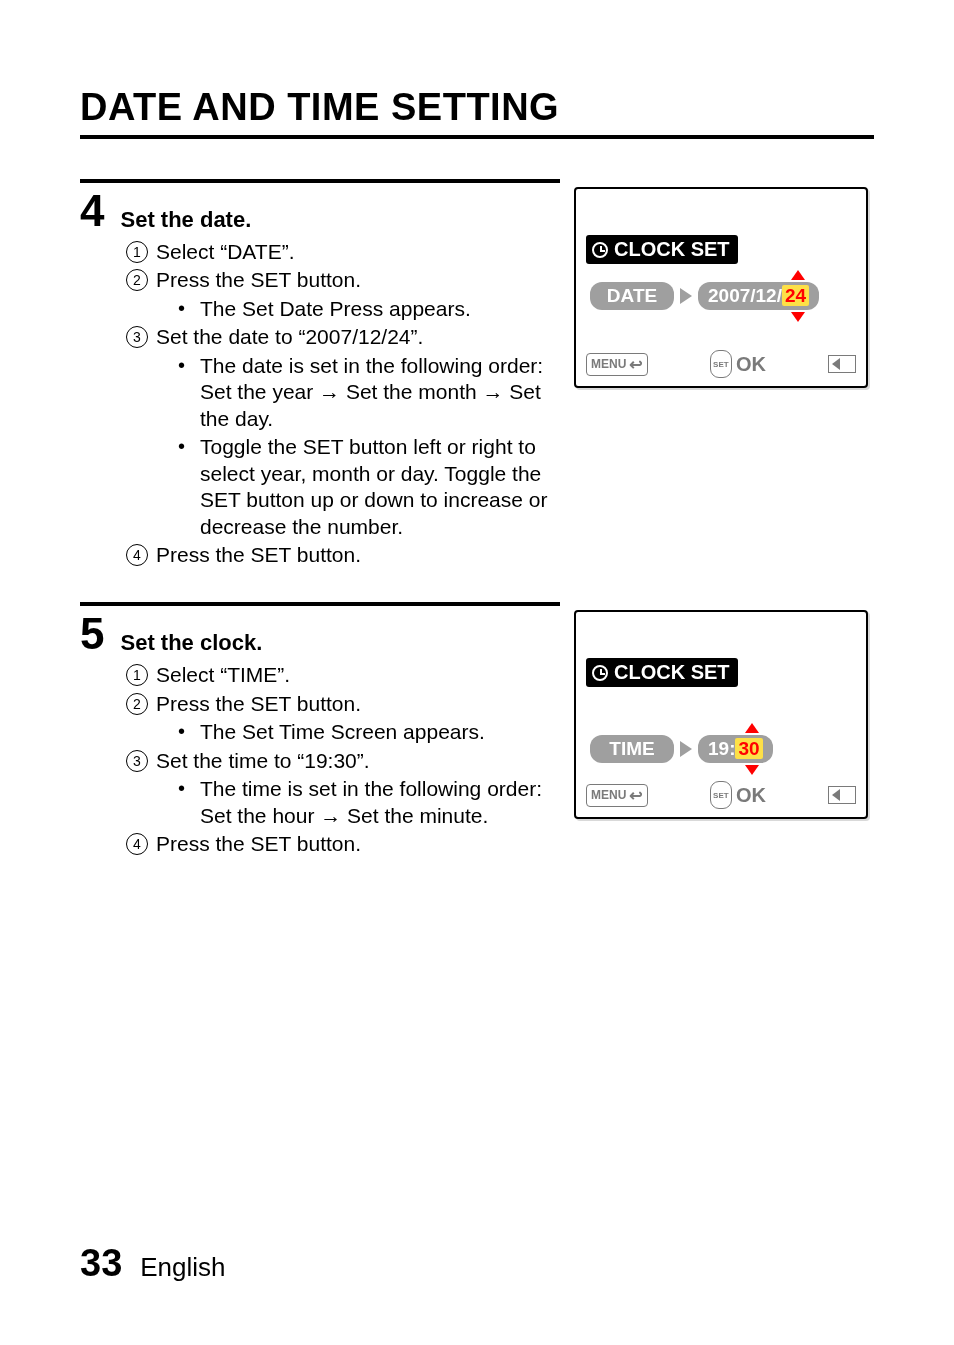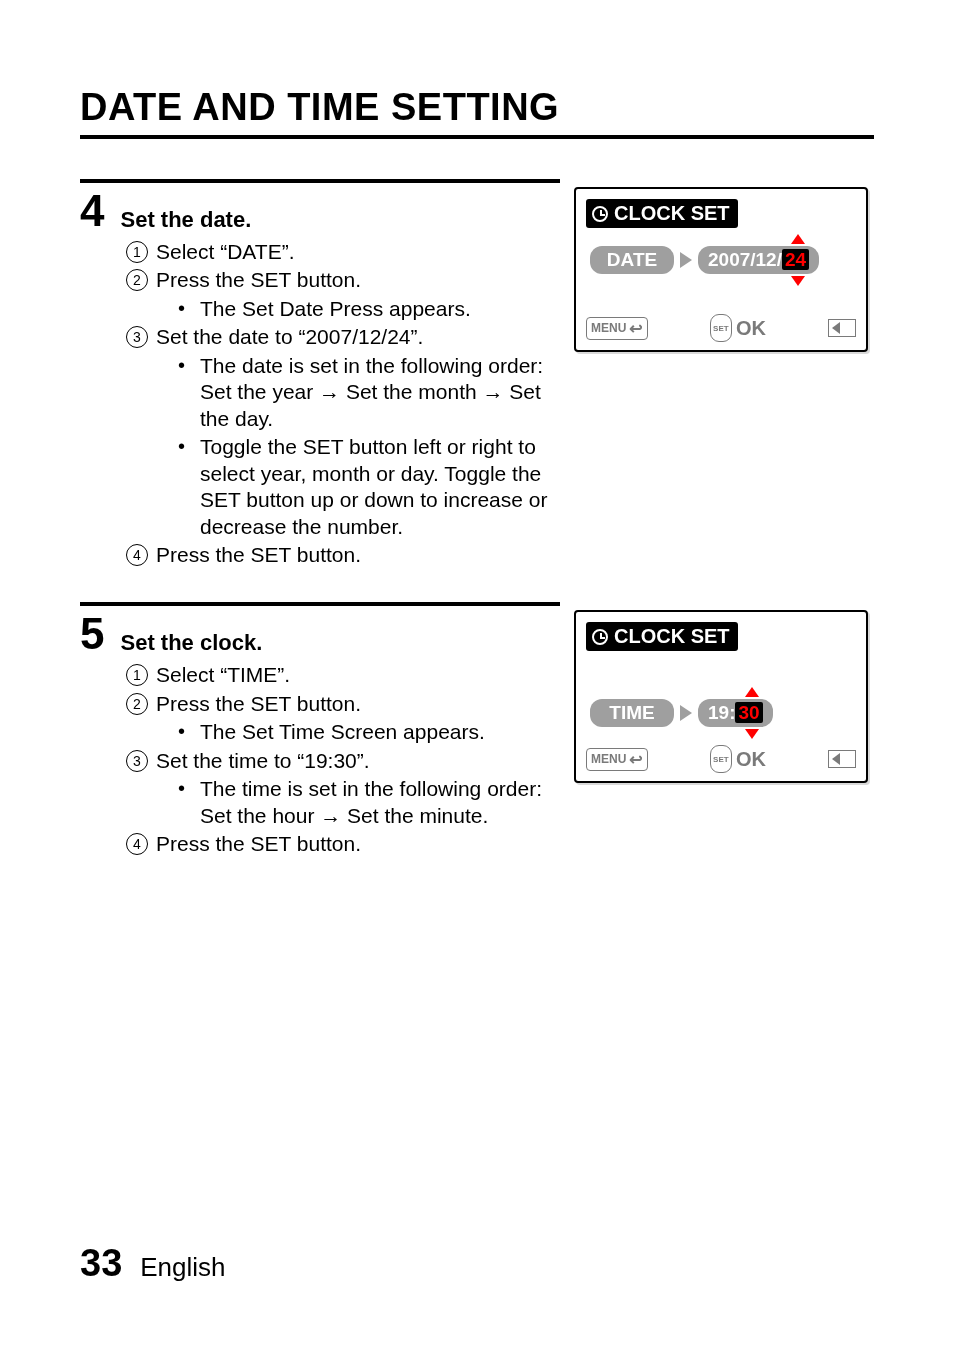--- a/index.html
+++ b/index.html
@@ -12,30 +12,30 @@
   .step-num { font-size: 44px; font-weight: bold; line-height: 1; padding-top: 6px; margin-right: 16px; }
   .step-title { font-size: 22px; font-weight: bold; padding-top: 18px; }
   .sublist { list-style: none; padding-left: 46px; font-size: 21px; line-height: 1.26; }
   .sublist > li { margin-bottom: 2px; padding-left: 30px; position: relative; }
   .circ { position: absolute; left: 0; top: 2px; width: 22px; height: 22px; border: 1.5px solid #000; border-radius: 50%; font-size: 14px; text-align: center; line-height: 20px; font-family: Arial, sans-serif; }
   .bullets { list-style: none; padding-left: 22px; }
   .bullets > li { position: relative; padding-left: 22px; margin-top: 2px; }
   .bullets > li::before { content: "•"; position: absolute; left: 0; top: 0; font-size: 20px; }
   .figure { width: 300px; flex-shrink: 0; padding-top: 8px; }
   .screen { width: 294px; border: 2px solid #000; border-radius: 4px; background: #fff; padding: 10px 10px 8px 10px; position: relative; box-shadow: 2px 2px 0 rgba(0,0,0,0.15); }
-  .screen-title { display: inline-flex; align-items: center; background: #000; color: #fff; font-weight: bold; font-size: 20px; padding: 3px 8px 3px 6px; border-radius: 3px; }
+  .screen-title { display: inline-flex; align-items: center; background: #000; color: #fff; font-weight: bold; font-size: 20px; padding: 3px 8px 3px 6px; border-radius: 3px; margin-top: 36px; }
   .screen-title .clock-ic { width: 16px; height: 16px; border: 2px solid #fff; border-radius: 50%; margin-right: 6px; position: relative; }
   .screen-title .clock-ic::before { content:""; position:absolute; width:5px; height:2px; background:#fff; top:6px; left:6px; }
   .screen-title .clock-ic::after { content:""; position:absolute; width:2px; height:6px; background:#fff; top:2px; left:6px; }
   .field-row { display: flex; align-items: center; margin: 18px 0 18px 4px; position: relative; }
   .field-row.time-row { margin: 48px 0 18px 4px; }
   .field-label { background: #9f9f9f; color: #fff; font-weight: bold; font-size: 19px; padding: 3px 14px; border-radius: 12px; min-width: 84px; text-align: center; }
   .play-tri { width: 0; height: 0; border-top: 8px solid transparent; border-bottom: 8px solid transparent; border-left: 12px solid #9f9f9f; margin: 0 6px; }
   .field-val { position: relative; background: #9f9f9f; color: #fff; font-weight: bold; font-size: 19px; padding: 3px 10px; border-radius: 12px; }
-  .hl { color: #f00; background: #000000; padding: 0 3px; border-radius: 2px; }
+  .hl { color: #f00; background: #fde047; padding: 0 3px; border-radius: 2px; }
   .arrow-up, .arrow-down { position: absolute; right: 14px; width: 0; height: 0; border-left: 7px solid transparent; border-right: 7px solid transparent; }
   .arrow-up { top: -12px; border-bottom: 10px solid #f00; }
   .arrow-down { bottom: -12px; border-top: 10px solid #f00; }
   .bottom-bar { display: flex; align-items: center; justify-content: space-between; margin-top: 40px; }
   .bottom-bar.tight { margin-top: 10px; }
   .menu-btn { display: inline-flex; align-items: center; border: 1.5px solid #7a7a7a; border-radius: 4px; padding: 1px 4px; color: #7a7a7a; font-size: 12px; font-weight: bold; }
   .menu-btn .ret { margin-left: 3px; font-size: 16px; }
   .ok-group { display: inline-flex; align-items: center; color: #7a7a7a; font-weight: bold; font-size: 20px; }
   .set-ic { width: 22px; height: 28px; border: 1.5px solid #7a7a7a; border-radius: 9px; margin-right: 4px; display: inline-flex; align-items: center; justify-content: center; font-size: 8px; }
   .corner-ic { width: 28px; height: 18px; border: 1.5px solid #7a7a7a; position: relative; }

